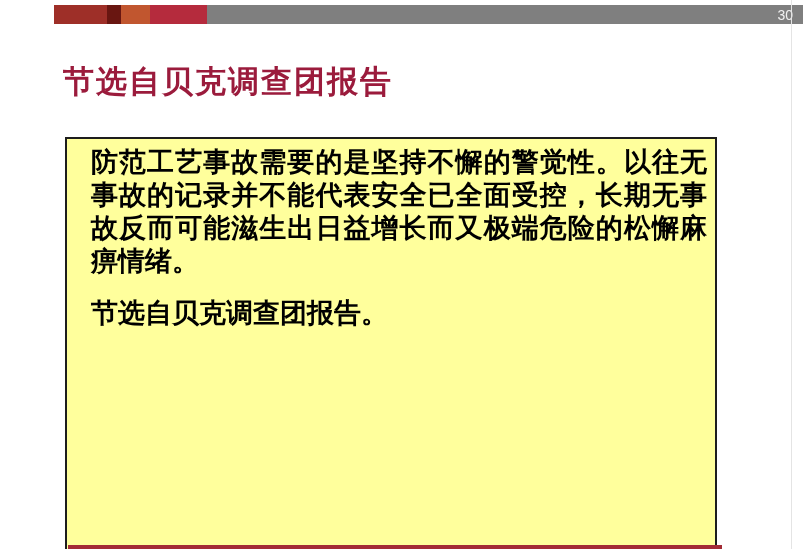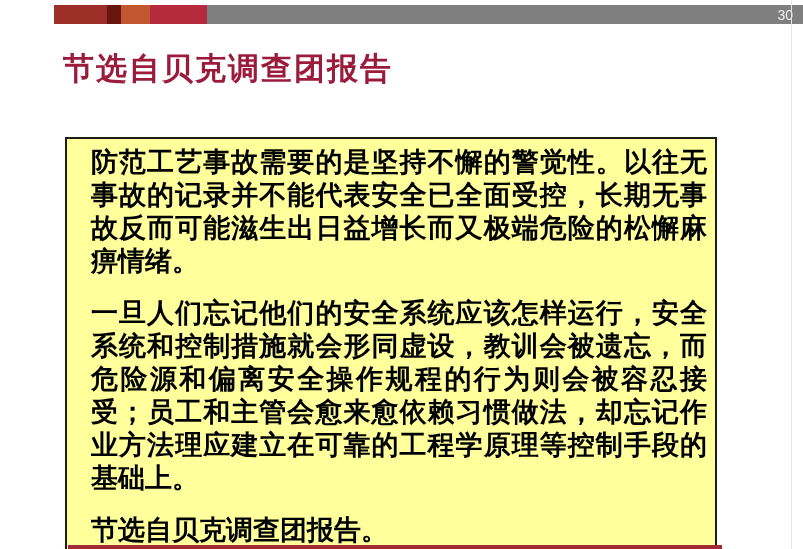--- a/index.html
+++ b/index.html
@@ -52,21 +52,21 @@
   .page-num {
     font-family: "Liberation Sans", "DejaVu Sans", sans-serif;
     font-size: 14px;
     color: #f0f0f0;
     line-height: 1;
   }
   
   .title {
     position: absolute;
     left: 63px;
-    top: 48px;
+    top: 61px;
     font-size: 31px;
     font-weight: bold;
     letter-spacing: 2px;
     white-space: nowrap;
   }
   
   .content-box {
     position: absolute;
     left: 65px;
     top: 137px;
@@ -106,21 +106,20 @@
     <div class="blk blk4" style="background-color: rgb(181, 43, 61);"></div>
     <div class="graybar" style="background-color: rgb(127, 127, 127);">
       <span class="page-num">30</span>
     </div>
   </div>
 
   <div class="title" style="color: rgb(155, 27, 60);">节选自贝克调查团报告</div>
 
   <div class="content-box" style="background-color: rgb(255, 255, 156);">
     <p>防范工艺事故需要的是坚持不懈的警觉性。以往无事故的记录并不能代表安全已全面受控，长期无事故反而可能滋生出日益增长而又极端危险的松懈麻痹情绪。</p>
-    <p>一旦人们忘记他们的安全系统应该怎样运行，安全系统和控制措施就会形同虚设，教训会被遗忘，而危险源和偏离安全操作规程的行为则会被容忍接受；员工和主管会愈来愈依赖习惯做法，却忘记作业方法理应建立在可靠的工程学原理等控制手段的基础上。</p>
     <p>节选自贝克调查团报告。</p>
   </div>
 
   <div class="bottom-bar" style="background-color: rgb(163, 43, 53);"></div>
 
   <div class="right-edge"></div>
 
 </div>
 
 </body></html>

